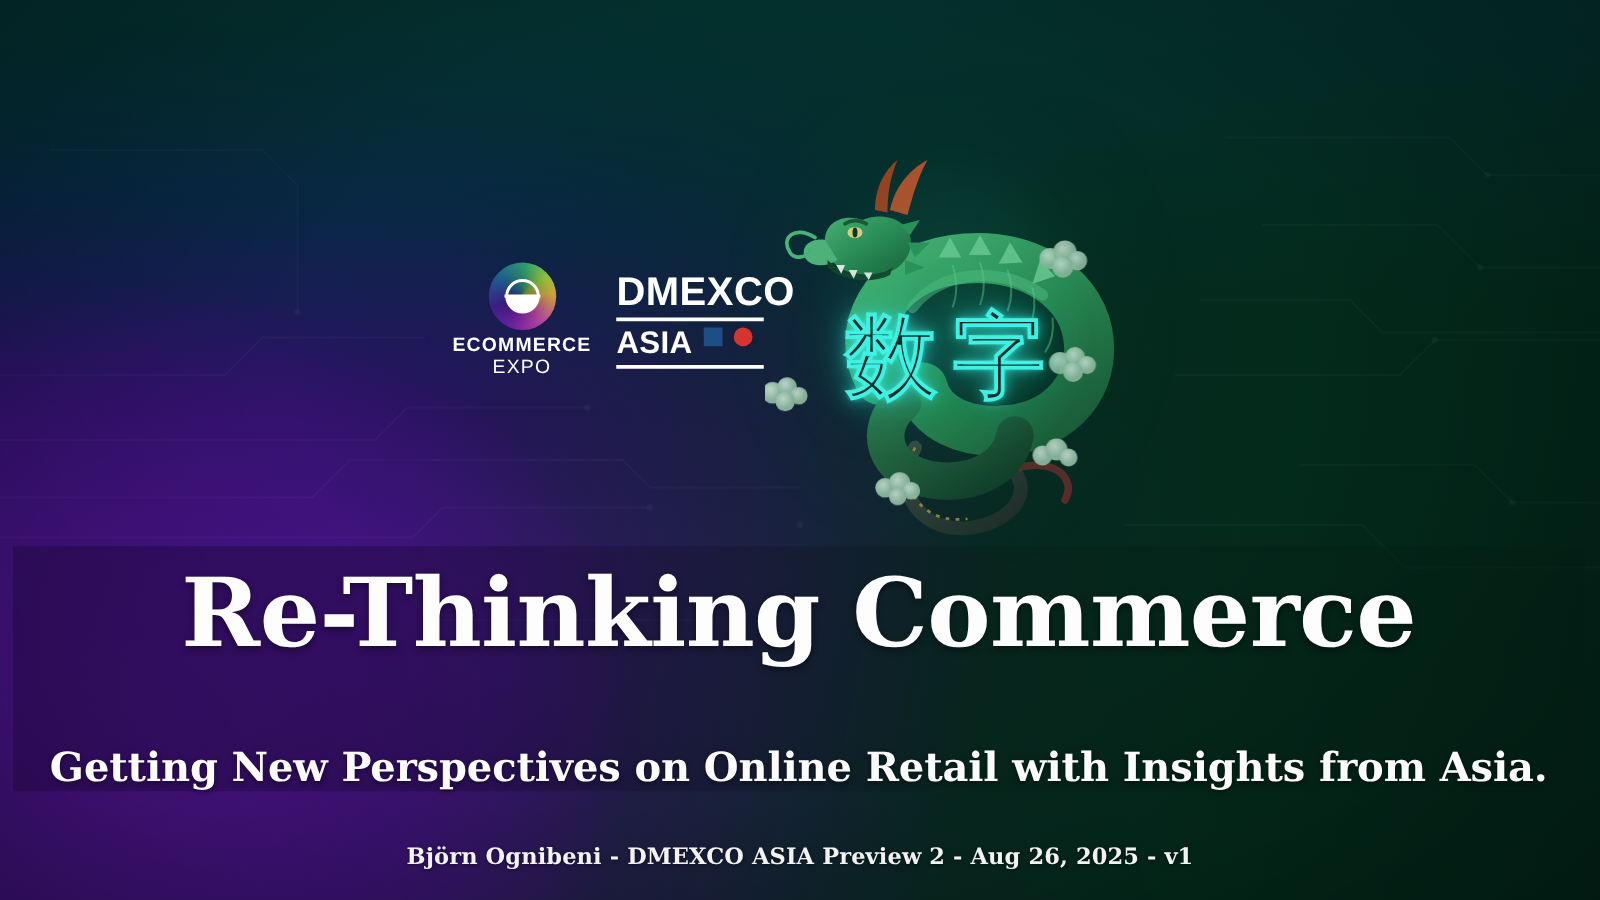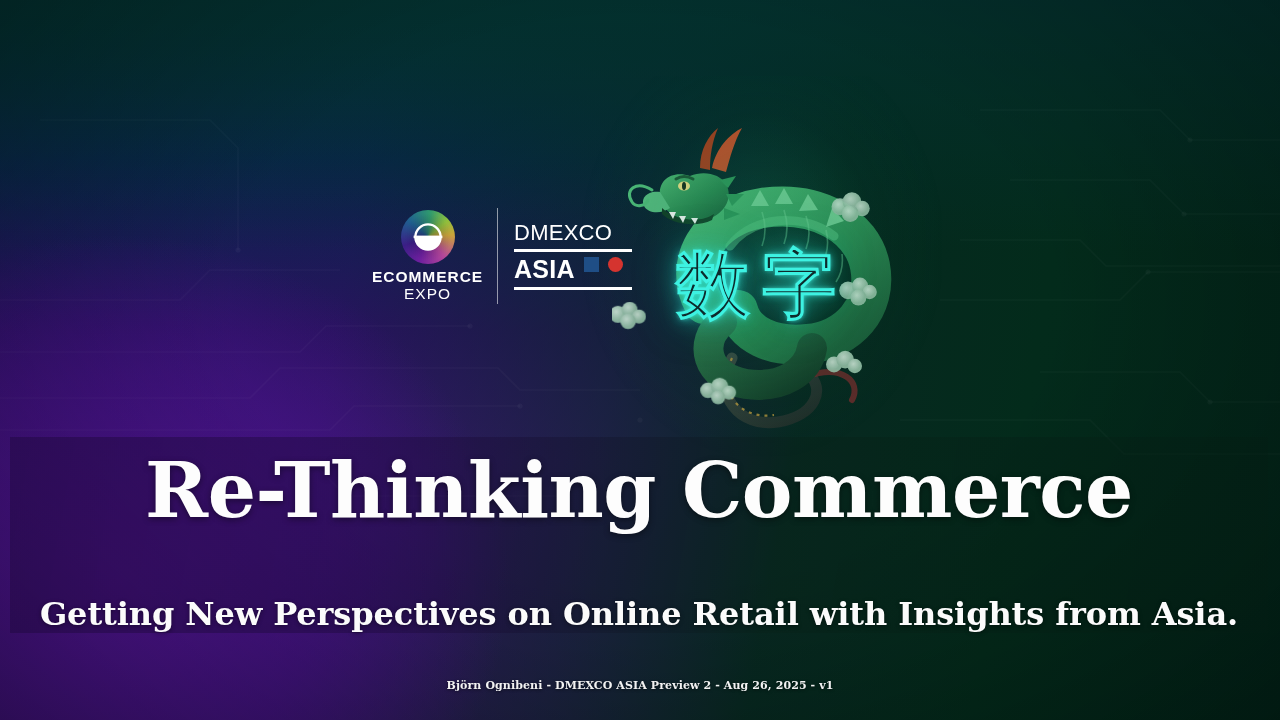--- a/index.html
+++ b/index.html
@@ -66,21 +66,21 @@
   }
   .logo-glyph { position:relative; z-index:2; }
   .logo-words { margin-top:5px; text-align:center; color:#fff; letter-spacing:.06em; }
   .logo-words .l1 { font-size:15.5px; font-weight:700; line-height:1.06; }
   .logo-words .l2 { font-size:15.5px; font-weight:400; line-height:1.06; }
 
   .lock-divider { width:1px; height:96px; background:rgba(255,255,255,.55); margin:0 16px 0 4px; }
 
   .logo-right { color:#fff; padding-top:4px; }
   .dm-rule { height:3px; background:#fff; width:118px; margin:5px 0; }
-  .dm-top { font-size:22px; font-weight:400; letter-spacing:.012em; line-height:1; }
+  .dm-top { font-size:32px; font-weight:700; letter-spacing:.012em; line-height:1; }
   .dm-bottom-row { display:flex; align-items:flex-start; gap:9px; }
   .dm-bottom { font-size:25px; font-weight:800; letter-spacing:.012em; line-height:1; }
   .flag-sq { width:15px; height:15px; background:#1f4e86; }
   .flag-ci { width:15px; height:15px; border-radius:50%; background:#d5342f; }
 
   
   .dragon-wrap { position:absolute; left:612px; top:96px; width:300px; height:340px; }
   .dragon-glow {
     position:absolute; left:-30px; top:-20px; width:360px; height:380px;
     background: radial-gradient(ellipse at 50% 45%, rgba(26,140,92,0.30) 0%, rgba(10,70,48,0.12) 45%, rgba(0,0,0,0) 72%);
@@ -135,21 +135,21 @@
     letter-spacing:-0.1px;
     text-shadow:0 1px 4px rgba(0,0,0,.45);
     white-space:nowrap;
   }
 
   
   .footer {
     position:absolute; left:0; right:0; top:668px; height:34px;
     display:flex; align-items:center; justify-content:center;
     font-family:"DejaVu Serif", serif; font-weight:700;
-    font-size:11px; color:#f2f2f2; letter-spacing:.1px;
+    font-size:18px; color:#f2f2f2; letter-spacing:.1px;
     text-shadow:0 1px 3px rgba(0,0,0,.5);
   }
 </style>
 </head>
 <body>
 
 <div id="slide">
 
   <div class="bg-green-right"></div>
   <div class="bg-teal-top"></div>

